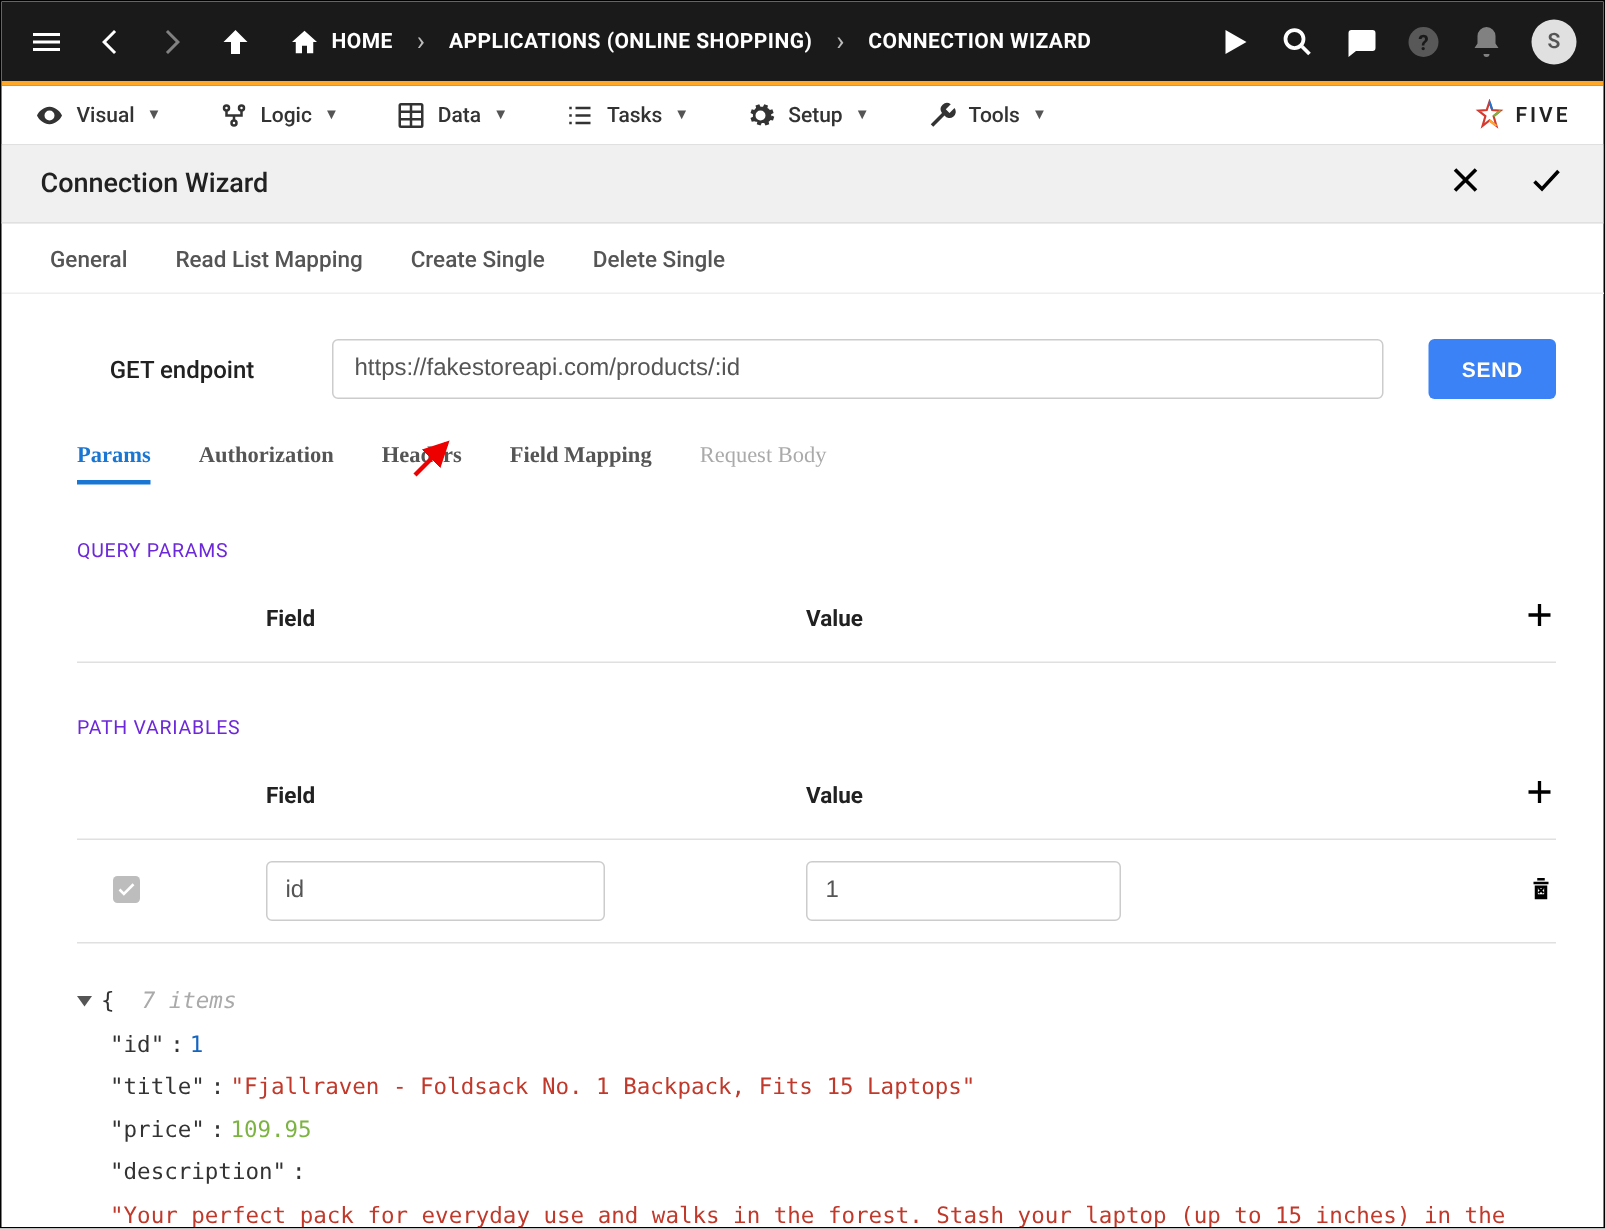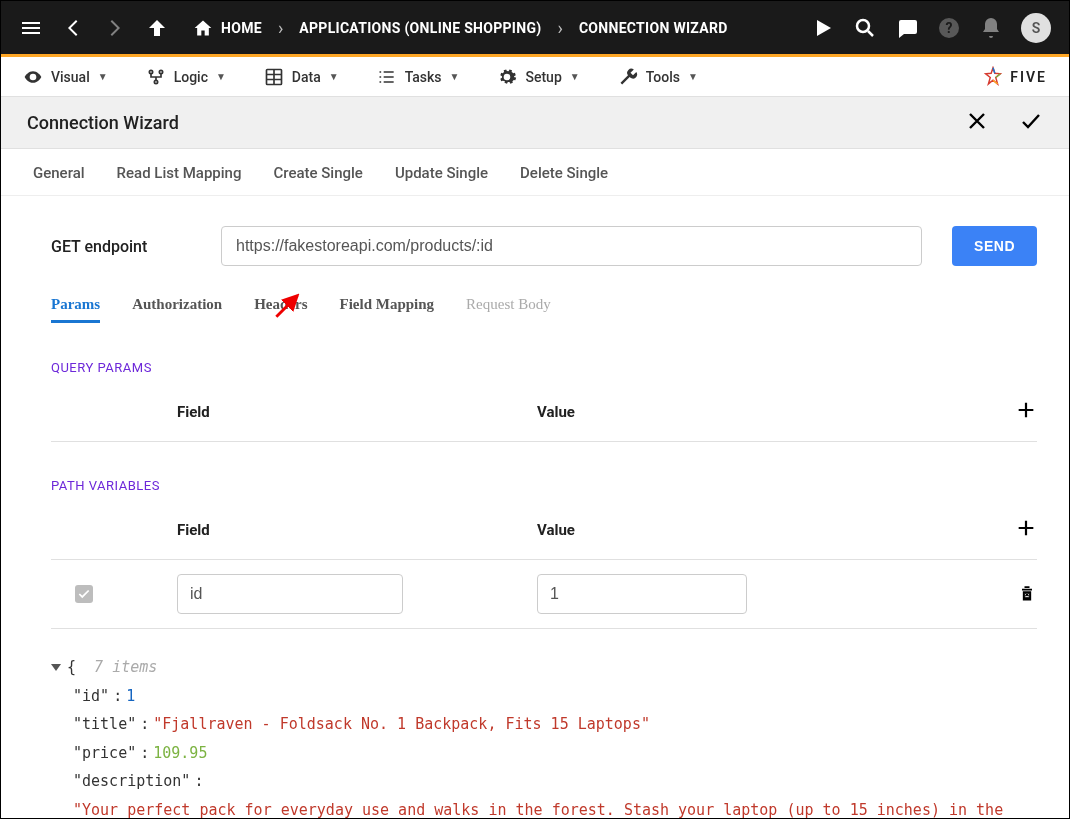--- a/index.html
+++ b/index.html
@@ -29,21 +29,21 @@
   .scroll::-webkit-scrollbar { width:12px;}
   .scroll::-webkit-scrollbar-thumb { background:#c7c7c7; border-radius:6px;}
   
   .tabs { display:flex; gap:32px; padding:0 32px; border-bottom:1px solid #eee; height:46px; align-items:center;}
   .tab { color:#555; font-weight:500; font-size:15px; padding:12px 0; cursor:pointer; position:relative;}
   .tab.active { color:#1976d2; }
   .tab.active::after { content:""; position:absolute; left:-2px; right:-2px; bottom:-1px; height:3px; background:#1976d2;}
   
   .content { padding:30px 32px 30px 50px; }
   .endpoint-row { display:flex; align-items:center; gap:30px;}
-  .endpoint-label { font-weight:500; width:140px; font-size:16px;}
+  .endpoint-label { font-weight:500; width:140px; font-size:16px;text-align:center;}
   .endpoint-input { flex:1; height:40px; border:1px solid #ccc; border-radius:4px; padding:0 14px; font-size:16px; color:#555;}
   .send-btn { height:40px; padding:0 22px; background:#3b82f6; color:#fff; border:none; border-radius:4px; font-weight:700; font-size:14px; letter-spacing:.5px; cursor:pointer;}
   
   .subtabs { display:flex; gap:32px; margin-top:22px; border-bottom:1px solid transparent;font-family:Liberation Serif, serif;}
   .subtab { color:#555; font-weight:600; font-size:15px; padding:8px 0 10px 0; cursor:pointer; position:relative;}
   .subtab.active { color:#1976d2;}
   .subtab.active::after { content:""; position:absolute; left:0; right:0; bottom:0; height:3px; background:#1976d2;}
   .subtab.disabled { color:#aaa; font-weight:500; cursor:default;}
   
   .arrow-ann { position:absolute; transform-origin: left center; color:#e00; pointer-events:none;}
@@ -220,21 +220,20 @@
     </span>
   </div>
 </div>
 
 <div class="scroll">
 
   <div class="tabs">
     <div class="tab">General</div>
     <div class="tab">Read List Mapping</div>
     <div class="tab">Create Single</div>
-    <div class="tab">Update Single</div>
     <div class="tab">Delete Single</div>
   </div>
 
   <div class="content" style="position:relative">
 
     <div class="endpoint-row">
       <div class="endpoint-label">GET endpoint</div>
       <input class="endpoint-input" value="https://fakestoreapi.com/products/:id" style="">
       <button class="send-btn">SEND</button>
     </div>

